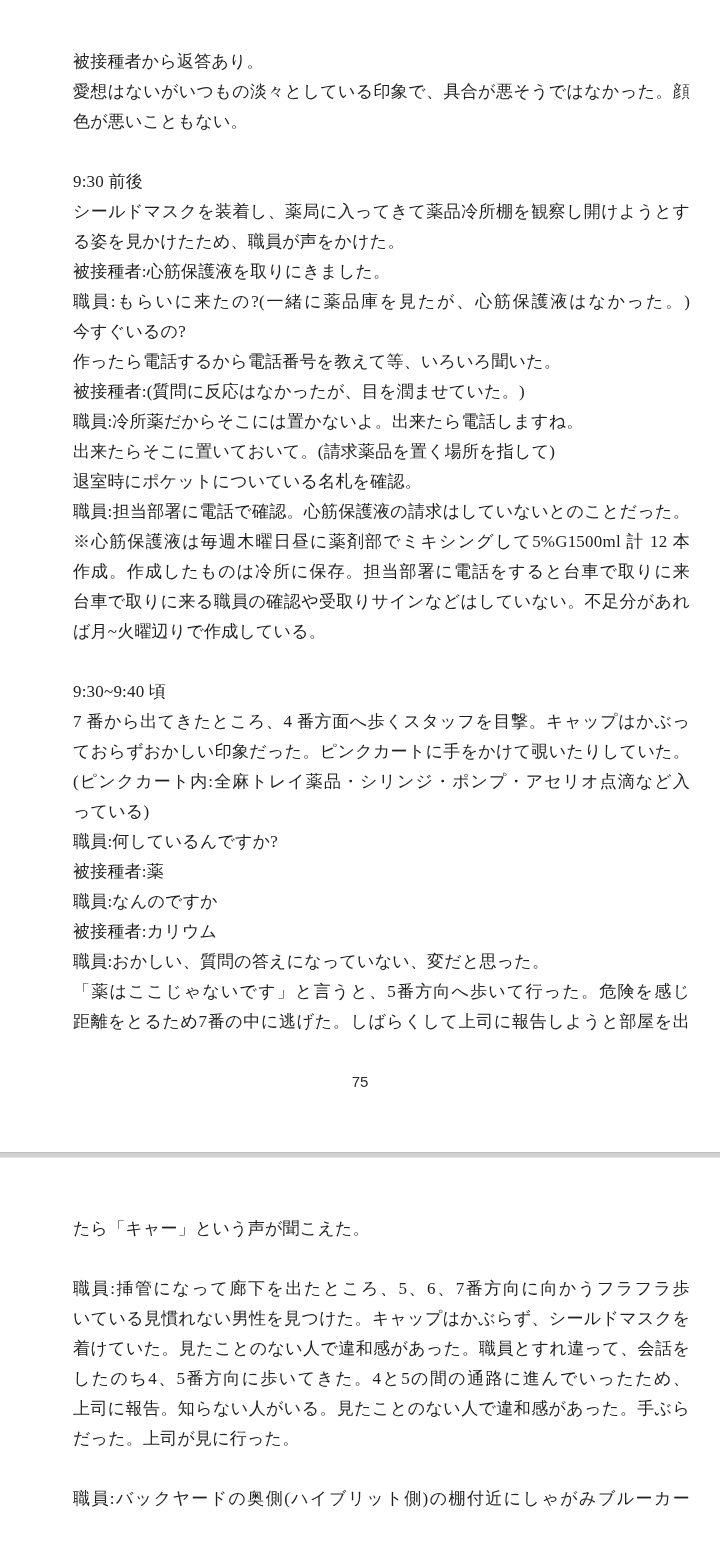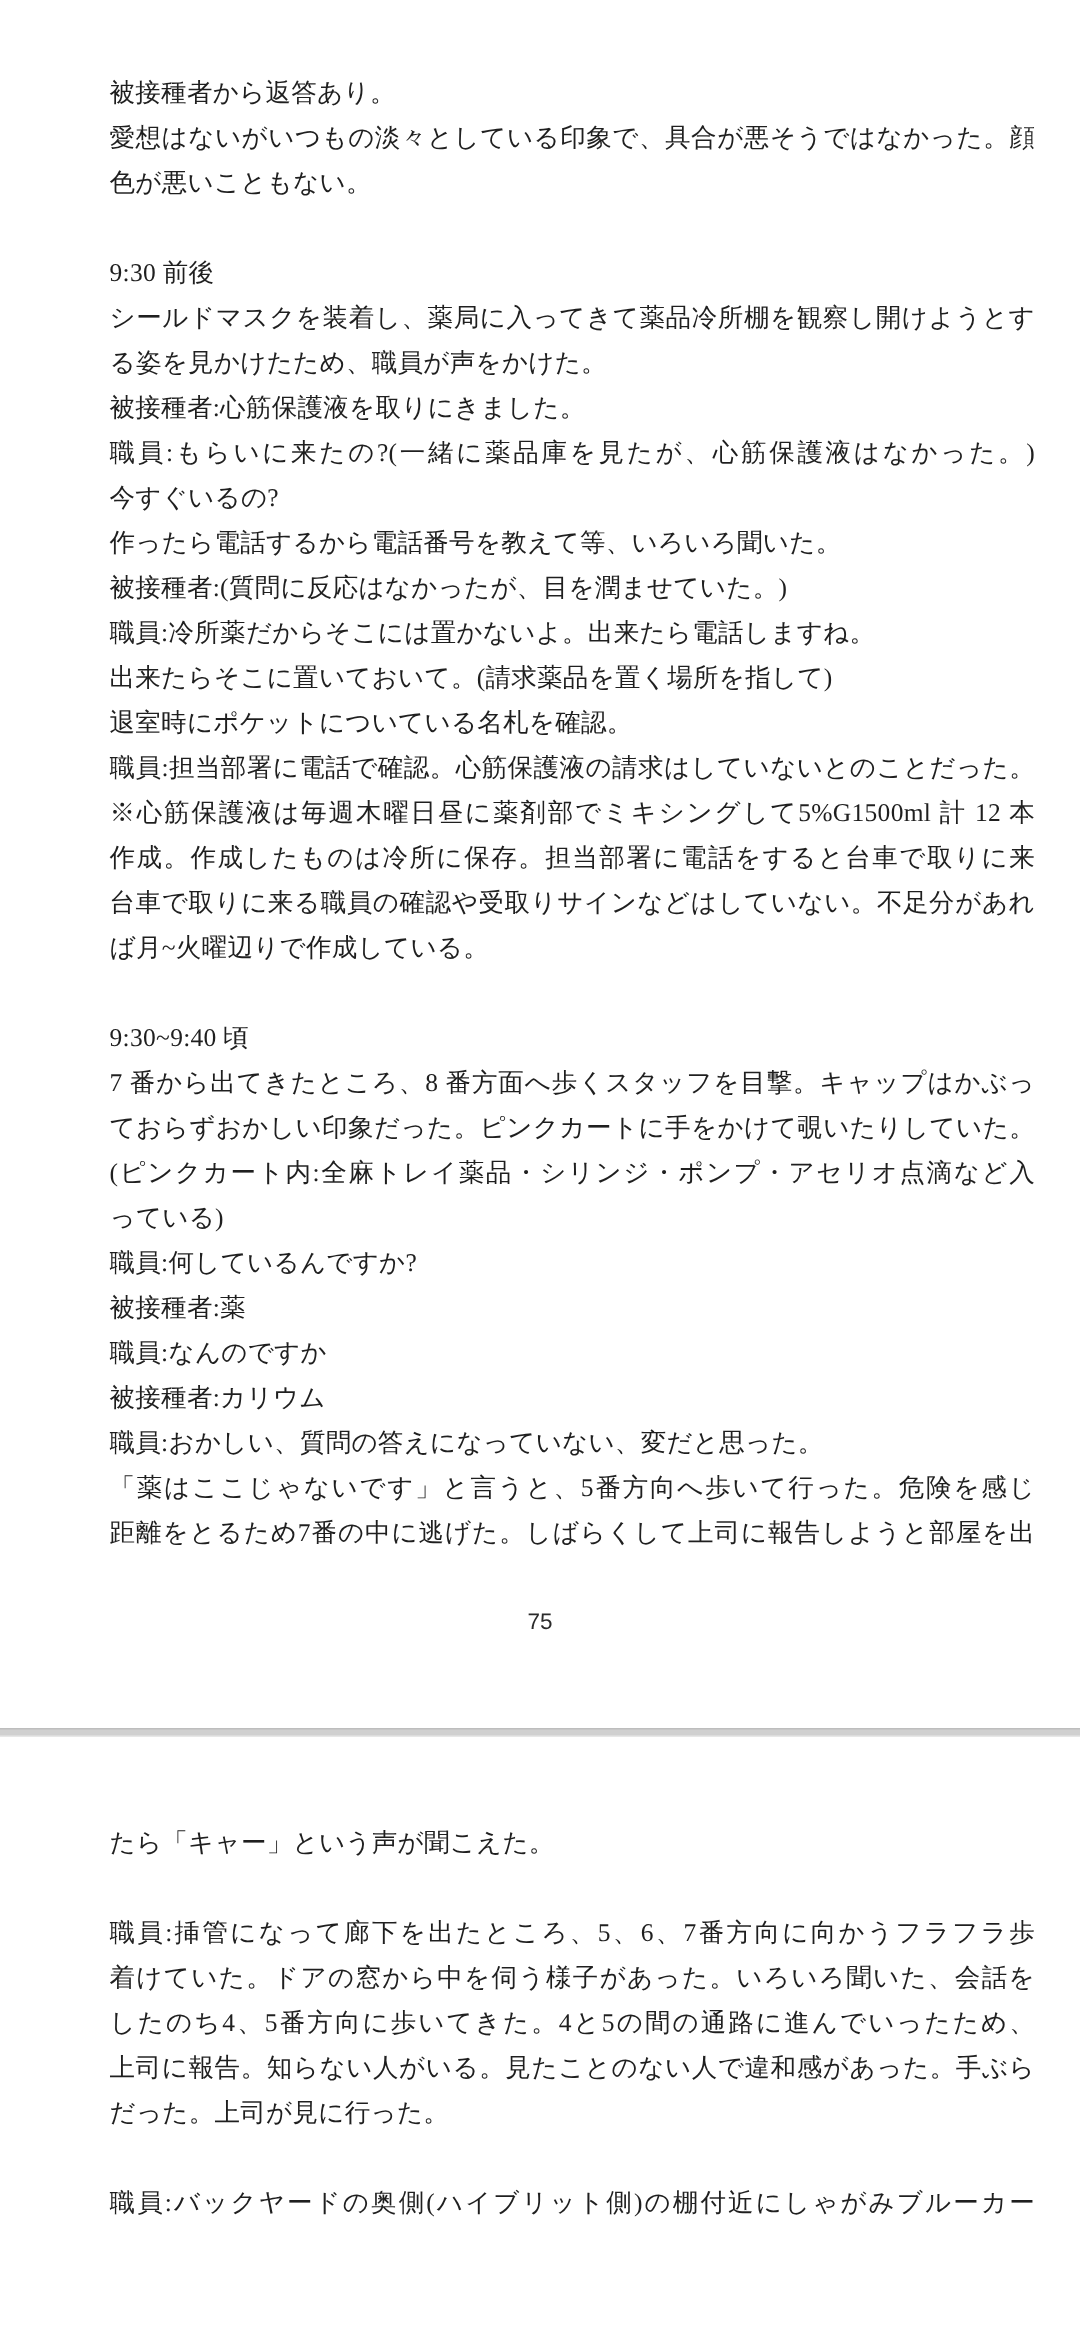--- a/index.html
+++ b/index.html
@@ -85,21 +85,21 @@
         <div class="line">職員:冷所薬だからそこには置かないよ。出来たら電話しますね。</div>
         <div class="line">出来たらそこに置いておいて。(請求薬品を置く場所を指して)</div>
         <div class="line">退室時にポケットについている名札を確認。</div>
         <div class="line justify">職員:担当部署に電話で確認。心筋保護液の請求はしていないとのことだった。</div>
         <div class="line justify">※心筋保護液は毎週木曜日昼に薬剤部でミキシングして5%G1500ml 計 12 本</div>
         <div class="line justify">作成。作成したものは冷所に保存。担当部署に電話をすると台車で取りに来る。</div>
         <div class="line justify">台車で取りに来る職員の確認や受取りサインなどはしていない。不足分があれ</div>
         <div class="line">ば月~火曜辺りで作成している。</div>
         <div class="line blank"></div>
         <div class="line">9:30~9:40 頃</div>
-        <div class="line justify">7 番から出てきたところ、8 番方面へ歩くスタッフを目撃。キャップはかぶっ</div>
+        <div class="line justify">7 番から出てきたところ、4 番方面へ歩くスタッフを目撃。キャップはかぶっ</div>
         <div class="line justify">ておらずおかしい印象だった。ピンクカートに手をかけて覗いたりしていた。</div>
         <div class="line justify">(ピンクカート内:全麻トレイ薬品・シリンジ・ポンプ・アセリオ点滴など入</div>
         <div class="line">っている)</div>
         <div class="line">職員:何しているんですか?</div>
         <div class="line">被接種者:薬</div>
         <div class="line">職員:なんのですか</div>
         <div class="line">被接種者:カリウム</div>
         <div class="line">職員:おかしい、質問の答えになっていない、変だと思った。</div>
         <div class="line justify">「薬はここじゃないです」と言うと、5番方向へ歩いて行った。危険を感じる。</div>
         <div class="line justify">距離をとるため7番の中に逃げた。しばらくして上司に報告しようと部屋を出</div>
@@ -107,21 +107,22 @@
     <div class="pageno">75</div>
   </section>
 
   <div class="divider"></div>
 
   <section class="page page-2">
     <div class="textblock" id="p2">
         <div class="line">たら「キャー」という声が聞こえた。</div>
         <div class="line blank"></div>
         <div class="line justify">職員:挿管になって廊下を出たところ、5、6、7番方向に向かうフラフラ歩</div>
-        <div class="line justify">着けていた。ドアの窓から中を伺う様子があった。いろいろ聞いた、会話を</div>
+        <div class="line justify">いている見慣れない男性を見つけた。キャップはかぶらず、シールドマスクを</div>
+        <div class="line justify">着けていた。見たことのない人で違和感があった。職員とすれ違って、会話を</div>
         <div class="line justify">したのち4、5番方向に歩いてきた。4と5の間の通路に進んでいったため、</div>
         <div class="line justify">上司に報告。知らない人がいる。見たことのない人で違和感があった。手ぶら</div>
         <div class="line">だった。上司が見に行った。</div>
         <div class="line blank"></div>
         <div class="line justify">職員:バックヤードの奥側(ハイブリット側)の棚付近にしゃがみブルーカー</div>
       </div>
   </section>
 
 </div>
 

